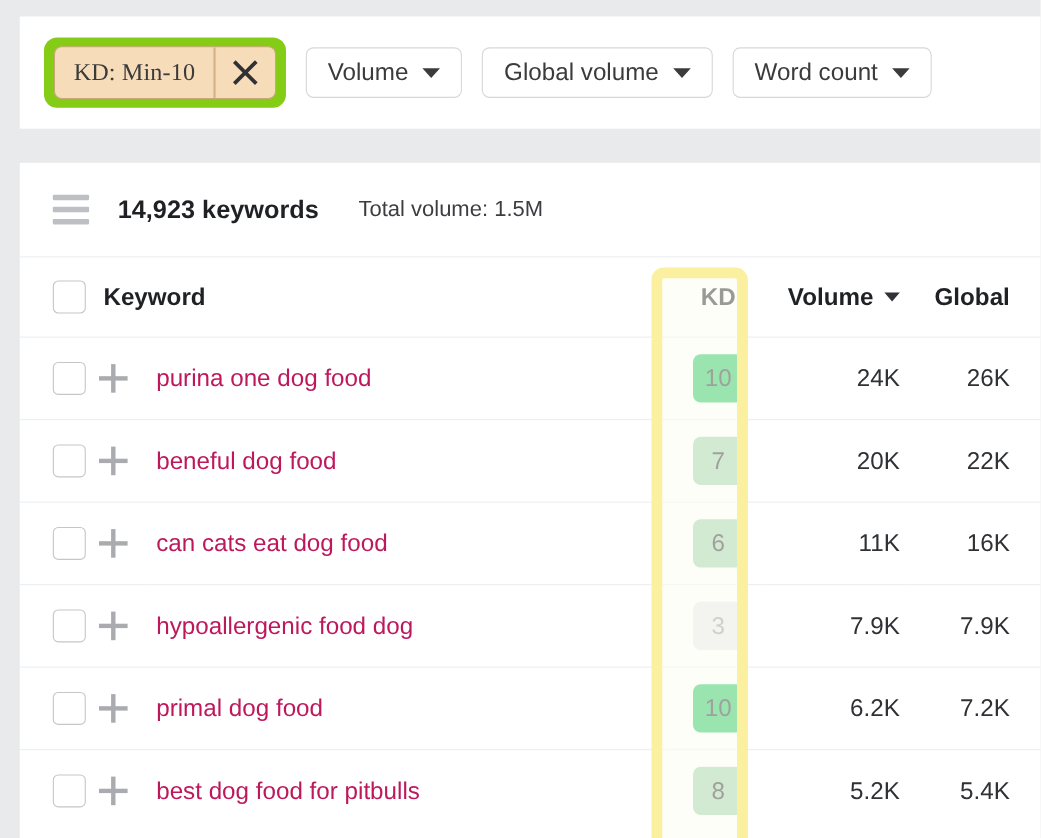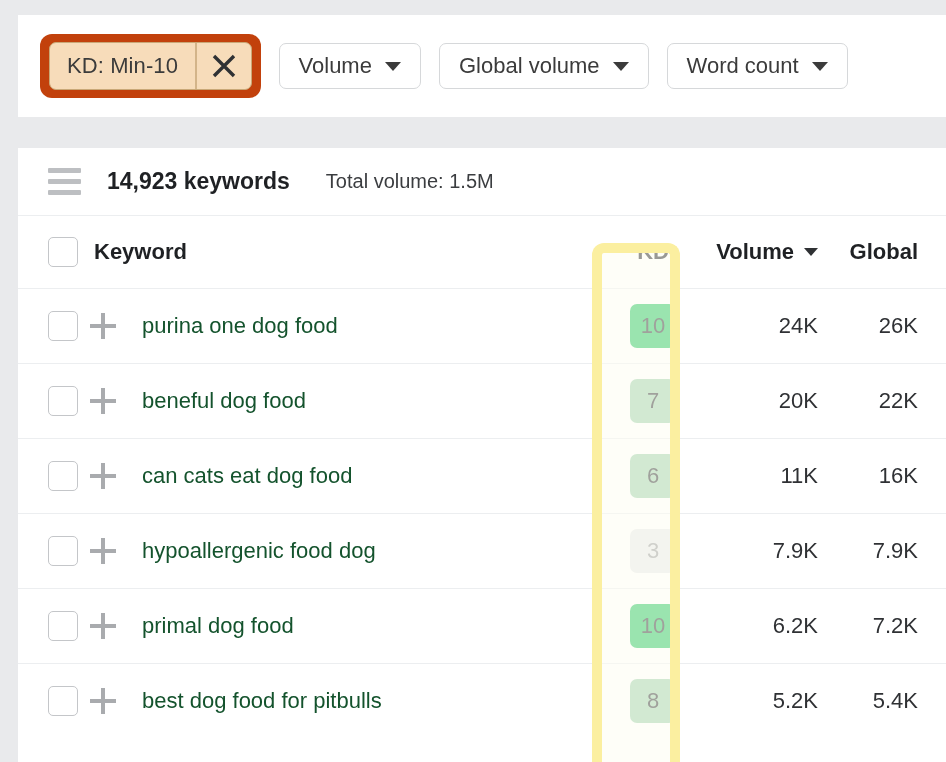--- a/index.html
+++ b/index.html
@@ -30,24 +30,25 @@
     left: 22px;
     top: 19px;
     display: flex;
     align-items: center;
     gap: 18px;
     white-space: nowrap;
   }
 
   
   .chip-highlight {
-    background: #c2410c;
+    background: #84cc16;
     border-radius: 12px;
     padding: 8px 9px;
     display: inline-flex;
+    font-family: Liberation Serif, serif;
   }
   .filter-chip {
     display: flex;
     align-items: stretch;
     background: #f7dcba;
     border: 1.5px solid #c9a877;
     border-radius: 7px;
     height: 46px;
     overflow: hidden;
   }
@@ -98,21 +99,21 @@
     position: absolute;
     left: 18px;
     top: 148px;
     width: 928px;
     height: 614px;
     background: #ffffff;
     box-sizing: border-box;
   }
 
   .table-toolbar {
-    height: 68px;
+    height: 86px;
     display: flex;
     align-items: center;
     padding-left: 30px;
     border-bottom: 1.5px solid #eceef0;
     box-sizing: border-box;
   }
   .hamburger {
     width: 33px;
     display: flex;
     flex-direction: column;
@@ -199,21 +200,21 @@
   }
   .plus::before, .plus::after {
     content: "";
     position: absolute;
     background: #a9abae;
   }
   .plus::before { left: 0; top: 11px; width: 26px; height: 4px; }
   .plus::after  { top: 0; left: 11px; height: 26px; width: 4px; }
 
   .kw-link {
-    color: #14532d;
+    color: #be185d;
     font-size: 22px;
     text-decoration: none;
     cursor: pointer;
     padding-left: 4px;
   }
 
   .kd-cell { text-align: center; }
   .kd-badge {
     display: inline-flex;
     align-items: center;

